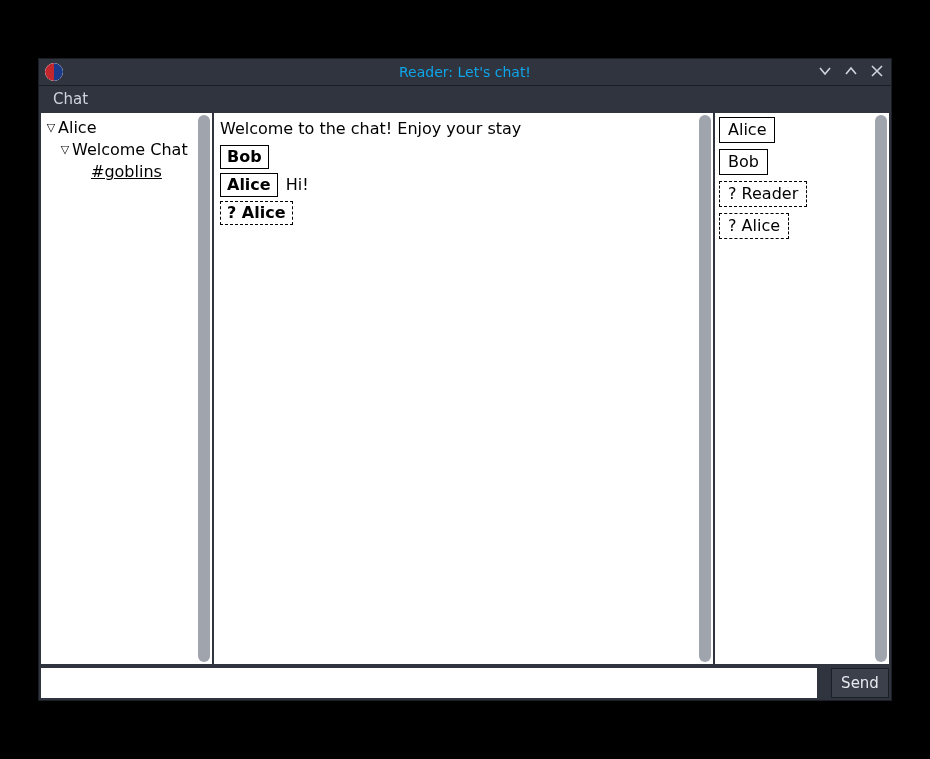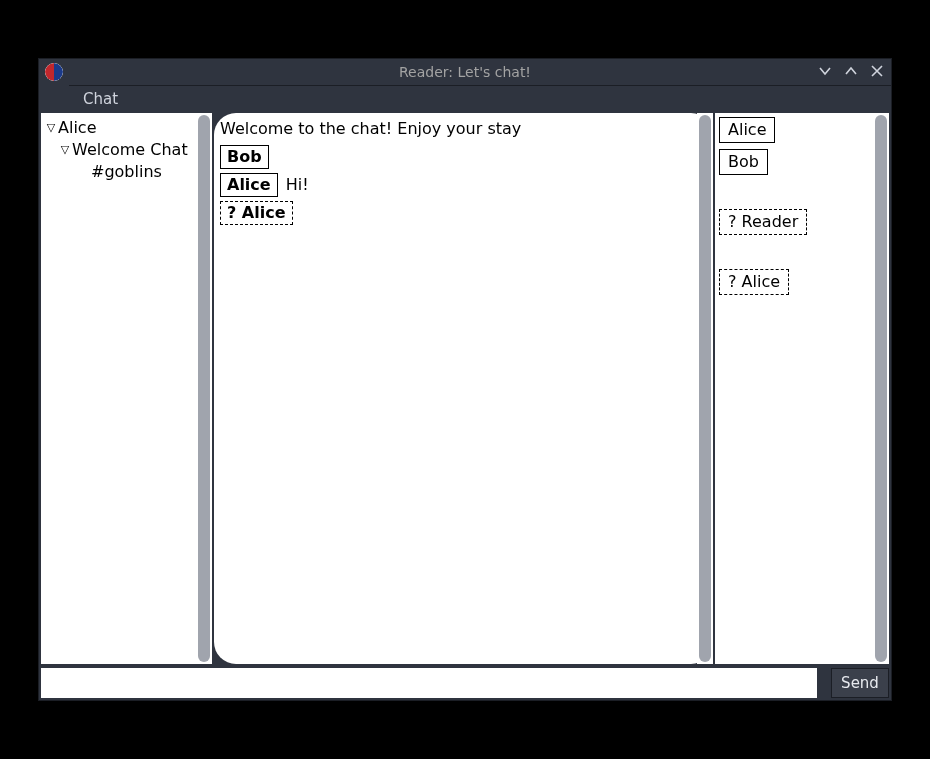--- a/index.html
+++ b/index.html
@@ -16,21 +16,21 @@
     left: 38px; top: 58px;
     width: 854px; height: 643px;
     background: #2f343f;
     display: flex;
     flex-direction: column;
     border: 1px solid #1b1e25;
   }
   .titlebar {
     height: 26px;
     background: #2f343f;
-    color: #a3a3a3;
+    color: #0ea5e9;
     display: flex;
     align-items: center;
     padding: 0 6px;
     font-size: 14px;
     position: relative;
   }
   .titlebar .app-icon {
     width: 18px; height: 18px;
     border-radius: 50%;
     background: #fff;
@@ -75,21 +75,20 @@
   }
   .menubar {
     height: 26px;
     background: #2f343f;
     color: #cfd3dc;
     display: flex;
     align-items: center;
     padding: 0 8px;
     font-size: 15px;
     border-top: 1px solid #1b1e25;
-    margin-left: 30px;
   }
   .menubar .menu-item {
     padding: 2px 6px;
     cursor: pointer;
   }
   .client {
     flex: 1 1 auto;
     display: flex;
     flex-direction: column;
     min-height: 0;
@@ -102,21 +101,21 @@
     gap: 2px;
     min-height: 0;
   }
   .pane {
     background: #fff;
     position: relative;
     display: flex;
     min-height: 0;
   }
   .pane-left   { width: 171px; }
-  .pane-center { flex: 1 1 auto; border-radius: 22px; }
+  .pane-center { flex: 1 1 auto; }
   .pane-right  { width: 174px; }
   .pane .content {
     flex: 1 1 auto;
     overflow: hidden;
     padding: 4px 2px 4px 4px;
     color: #000;
   }
   .pane .scrollbar {
     width: 16px;
     background: #fff;
@@ -139,21 +138,21 @@
     white-space: nowrap;
   }
   .tree-arrow {
     width: 12px;
     display: inline-block;
     text-align: center;
     font-size: 11px;
     margin-right: 1px;
   }
   .tree-indent-1 { padding-left: 14px; }
-  .tree-indent-2 { padding-left: 46px; }
+  .tree-indent-2 { padding-left: 46px; text-decoration: underline; }
 
   
   .chat-log .welcome {
     padding: 2px 2px 4px 2px;
     line-height: 20px;
   }
   .chat-row {
     display: flex;
     align-items: baseline;
     gap: 8px;
@@ -185,21 +184,21 @@
   
   .userlist { padding-top: 6px; padding-left: 8px; }
   .user-badge {
     display: inline-block;
     border: 1px solid #000;
     padding: 2px 8px;
     margin-bottom: 6px;
     background: #fff;
     line-height: 20px;
   }
-  .user-badge.unverified { border-style: dashed; margin-top: 28px; }
+  .user-badge.unverified { border-style: dashed; }
 
   
   .input-row {
     height: 34px;
     background: #2f343f;
     display: flex;
     padding: 2px;
     gap: 14px;
   }
   .msg-input {

